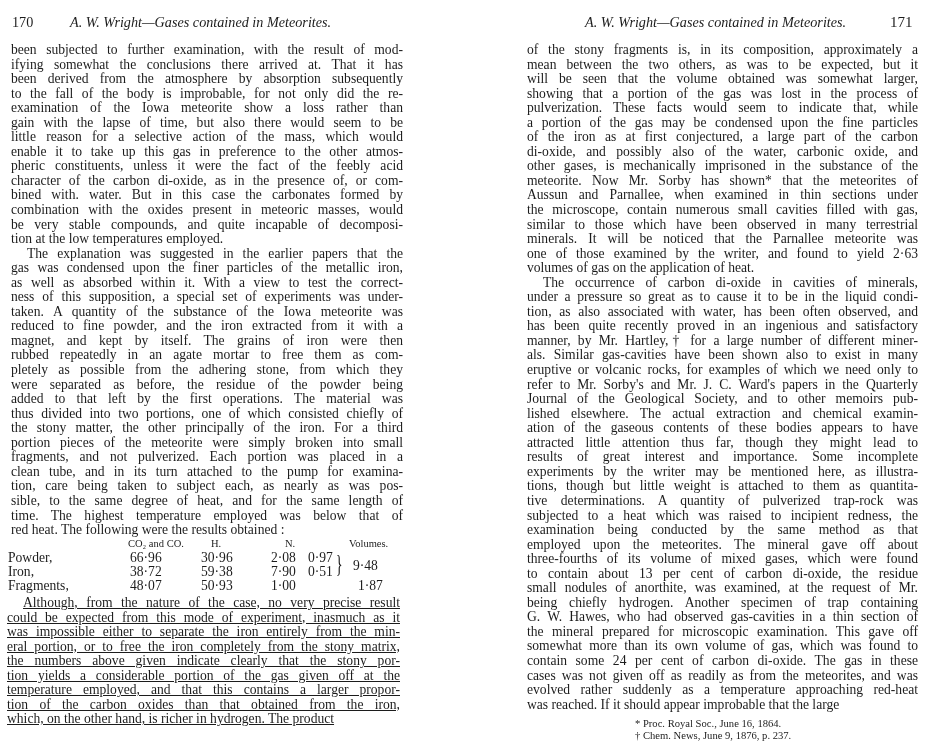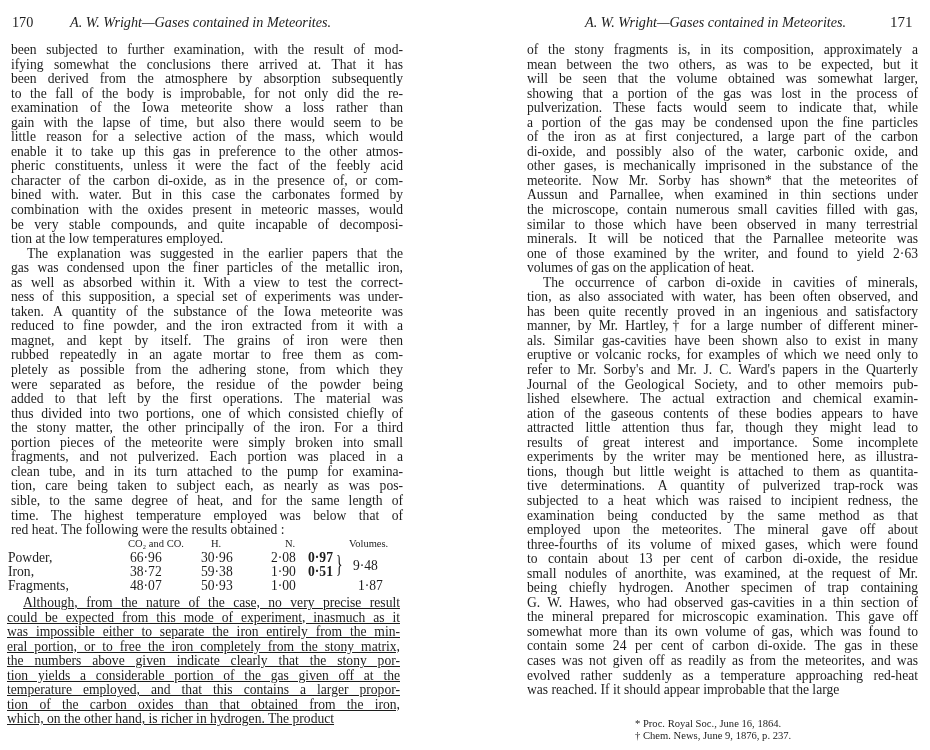--- a/index.html
+++ b/index.html
@@ -27,21 +27,21 @@
     .line.indent { padding-left: 16px; }
 
     .results-table { position: absolute; left: 8px; top: 538px; width: 400px; font-size: 13.6px; }
     .results-table .th { position: absolute; font-size: 10.5px; top: 0; white-space: nowrap; }
     .results-table .row { position: absolute; left: 0; width: 400px; height: 14px; line-height: 14px; }
     .results-table .cell { position: absolute; white-space: nowrap; }
     .results-table .lbl { left: 0; }
     .results-table .c1 { left: 122px; }
     .results-table .c2 { left: 193px; }
     .results-table .c3 { left: 263px; }
-    .results-table .c4 { left: 300px; font-weight: bold; }
+    .results-table .c4 { left: 300px; }
     .results-table .c5 { left: 345px; }
     .brace { position: absolute; left: 325px; top: 14px; font-size: 26px; line-height: 26px; transform: scaleX(0.55); }
 
     #left-after { left: 7px; top: 596px; width: 393px; text-decoration: underline; }
 
     .footnotes { position: absolute; left: 170px; top: 718px; font-size: 10.6px; line-height: 12px; }
     .footnote { white-space: nowrap; display: block; }
   </style>
 </head>
 <body>
@@ -101,21 +101,21 @@
       <span class="cell lbl">Powder,</span>
       <span class="cell c1">66·96</span>
       <span class="cell c2">30·96</span>
       <span class="cell c3">2·08</span>
       <span class="cell c4" style="left:300px">0·97</span>
     </div>
     <div class="row" style="top:27px">
       <span class="cell lbl">Iron,</span>
       <span class="cell c1">38·72</span>
       <span class="cell c2">59·38</span>
-      <span class="cell c3">1·90</span>
+      <span class="cell c3">7·90</span>
       <span class="cell c4" style="left:300px">0·51</span>
     </div>
     <div class="row" style="top:41px">
       <span class="cell lbl">Fragments,</span>
       <span class="cell c1">48·07</span>
       <span class="cell c2">50·93</span>
       <span class="cell c3">1·00</span>
       <span class="cell c5" style="left:350px">1·87</span>
     </div>
     <span class="brace" style="top:13px">}</span>
@@ -153,20 +153,21 @@
         <span class="line">meteorite.   Now Mr. Sorby has shown* that the meteorites of</span>
         <span class="line">Aussun and Parnallee, when examined in thin sections under</span>
         <span class="line">the microscope, contain numerous small cavities filled with gas,</span>
         <span class="line">similar to those which have been observed in many terrestrial</span>
         <span class="line">minerals.   It will be noticed that the Parnallee meteorite was</span>
         <span class="line">one of those examined by the writer, and found to yield 2·63</span>
         <span class="line last">volumes of gas on the application of heat.</span>
       </div>
     <div id="rp1">
         <span class="line indent">The occurrence of carbon di-oxide in cavities of minerals,</span>
+        <span class="line">under a pressure so great as to cause it to be in the liquid condi-</span>
         <span class="line">tion, as also associated with water, has been often observed, and</span>
         <span class="line">has been quite recently proved in an ingenious and satisfactory</span>
         <span class="line">manner, by Mr. Hartley,† for a large number of different miner-</span>
         <span class="line">als.   Similar gas-cavities have been shown also to exist in many</span>
         <span class="line">eruptive or volcanic rocks, for examples of which we need only to</span>
         <span class="line">refer to Mr. Sorby's and Mr. J. C. Ward's papers in the Quarterly</span>
         <span class="line">Journal of the Geological Society, and to other memoirs pub-</span>
         <span class="line">lished elsewhere.   The actual extraction and chemical examin-</span>
         <span class="line">ation of the gaseous contents of these bodies appears to have</span>
         <span class="line">attracted little attention thus far, though they might lead to</span>

